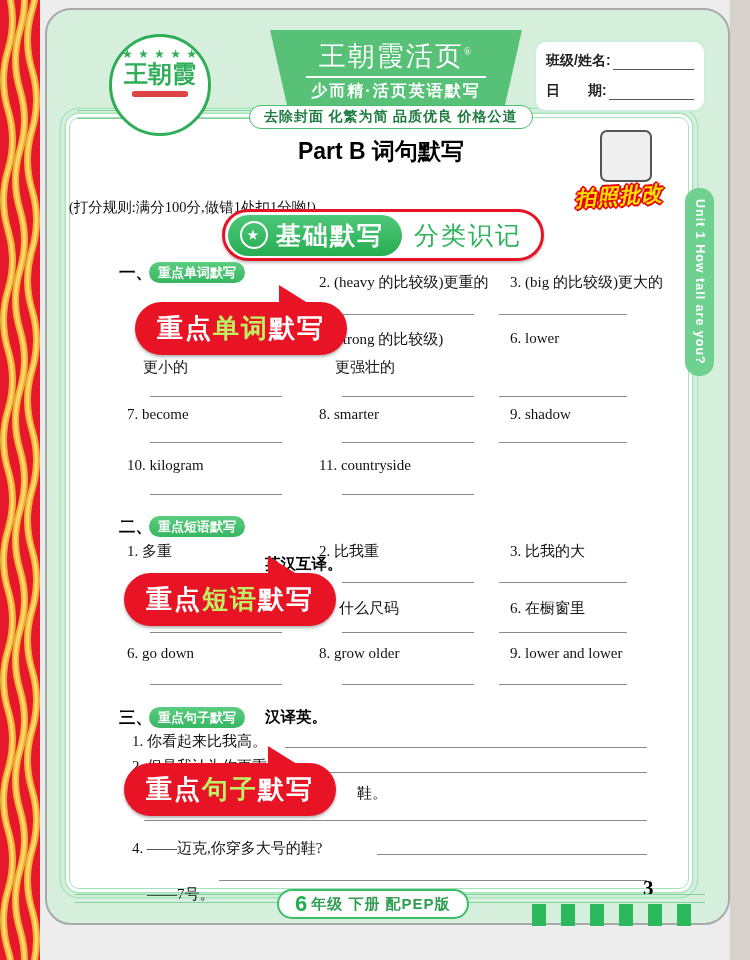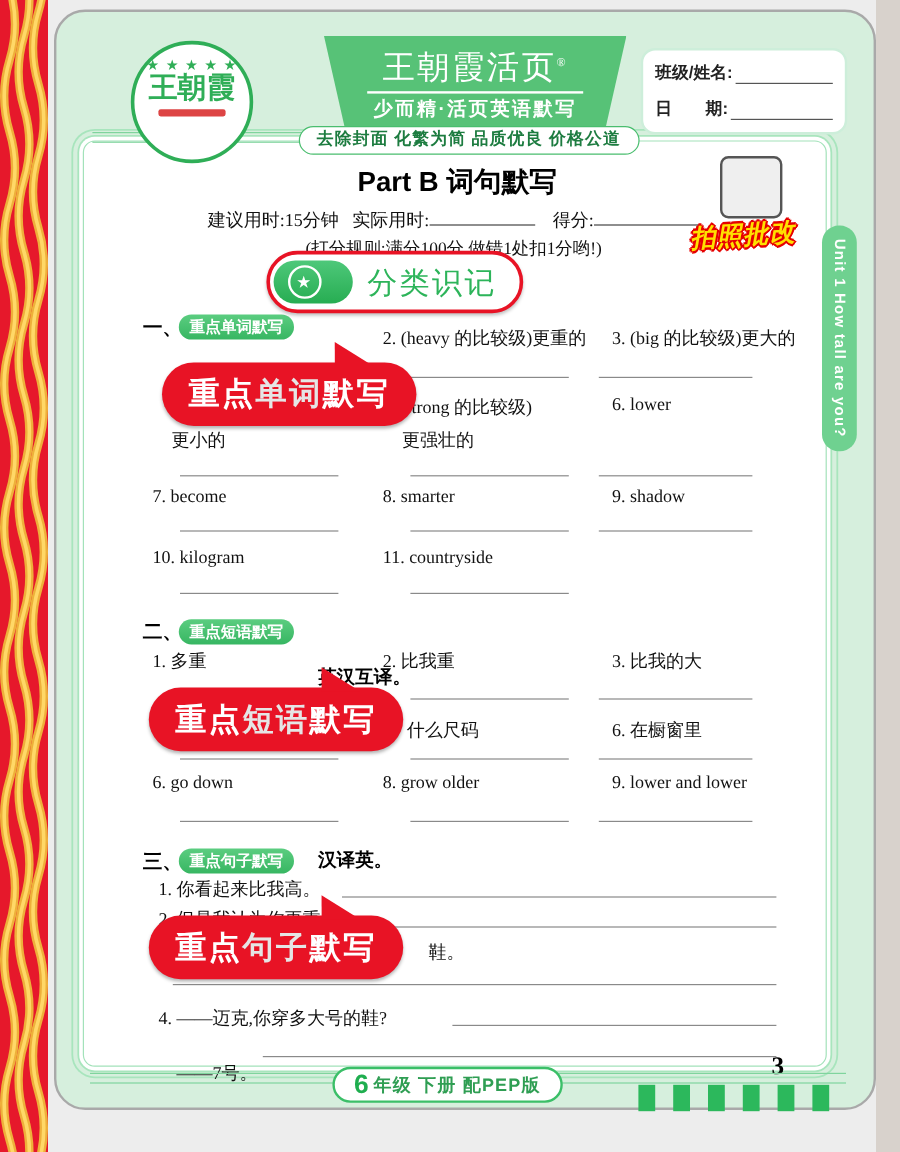--- a/index.html
+++ b/index.html
@@ -58,21 +58,21 @@
   
   .unittab{position:absolute;left:638px;top:178px;width:29px;height:188px;background:#6fd190;border-radius:14px;
            color:#fff;font-weight:bold;font-size:12.5px;writing-mode:vertical-rl;text-align:center;letter-spacing:1px;
            display:flex;align-items:center;justify-content:center;z-index:6;}
 
   
   .ws-title{position:absolute;left:22px;top:126px;width:624px;text-align:center;font-size:23px;font-weight:bold;color:#000000;}
   .timeline{position:absolute;left:22px;top:163px;width:618px;text-align:center;font-family:"Liberation Serif",serif;
             font-size:15px;color:#111;white-space:nowrap;}
   .timeline .blank{display:inline-block;width:88px;border-bottom:1.2px solid #444;height:14px;}
-  .ruleline{position:absolute;left:22px;top:188px;width:618px;text-align:center;font-family:"Liberation Serif",serif;
+  .ruleline{position:absolute;left:22px;top:188px;width:618px;font-family:"Liberation Serif",serif;
             font-size:14.5px;color:#111;}
 
   
   .bigbanner{position:absolute;left:175px;top:199px;height:52px;background:#fff;border:3px solid #e81325;
              border-radius:30px;display:flex;align-items:center;padding:3px;box-sizing:border-box;z-index:8;
              box-shadow:0 2px 3px rgba(0,0,0,.25);}
   .bigbanner .gpill{background:linear-gradient(#4ec87a,#27ad52);border-radius:24px;color:#fff;font-weight:bold;
              font-size:25px;display:flex;align-items:center;padding:4px 18px 4px 12px;letter-spacing:2px;}
   .medal{display:inline-flex;width:24px;height:24px;border:2px solid #fff;border-radius:50%;align-items:center;
          justify-content:center;font-size:12px;color:#fff;margin-right:8px;}
@@ -82,21 +82,21 @@
   .sec-num{position:absolute;font-weight:bold;font-size:16.5px;color:#000;}
   .pill{position:absolute;background:linear-gradient(#5bcd80,#37b662);color:#fff;font-weight:bold;font-size:13px;
         line-height:1;padding:4px 9px;border-radius:12px;white-space:nowrap;}
   .instr{position:absolute;font-weight:bold;font-size:15.5px;color:#000;}
   .cell{position:absolute;font-family:"Liberation Serif",serif;font-size:15px;color:#111;white-space:nowrap;}
   .ul{position:absolute;height:0;border-bottom:1.4px solid #8a8a8a;}
 
   
   .bubble{position:absolute;background:#e81325;color:#fff;font-weight:bold;font-size:26px;letter-spacing:2px;
           border-radius:27px;padding:9px 22px;z-index:9;white-space:nowrap;box-shadow:0 2px 3px rgba(0,0,0,.3);}
-  .bubble .hl{color:#e5e5e5;}
+  .bubble .hl{color:#bef264;}
   .bubble::after{content:"";position:absolute;top:-17px;left:66%;width:0;height:0;
           border-left:8px solid transparent;border-right:24px solid transparent;
           border-bottom:20px solid #e81325;transform:skewX(22deg);}
 
   
   .footwave{position:absolute;left:28px;top:884px;width:630px;height:7px;border-top:1.5px solid #7fd49d;
             border-bottom:1.5px solid #7fd49d;z-index:3;}
   .footpill{position:absolute;left:230px;top:879px;height:26px;background:#fff;border:2px solid #3bbf68;border-radius:15px;
             display:flex;align-items:center;padding:0 16px;z-index:5;white-space:nowrap;}
   .footpill .g6{color:#1fae4f;font-weight:bold;font-size:22px;margin-right:4px;}
@@ -155,30 +155,26 @@
         <span class="blank"></span>
       </div>
     </div>
 
     <div class="qr"></div>
     <div class="photograde">拍照批改</div>
 
     <div class="unittab">Unit 1  How tall are you?</div>
 
     <div class="ws-title">Part B 词句默写</div>
-    <div class="timeline">
-      <span>建议用时:15分钟</span>&nbsp;&nbsp;
-      <span>实际用时:</span><span class="blank"></span>&nbsp;&nbsp;&nbsp;
-      <span>得分:</span><span class="blank"></span>
-    </div>
     <div class="ruleline">(打分规则:满分100分,做错1处扣1分哟!)</div>
 
     <div class="bigbanner">
       <div class="gpill">
         <span class="medal">★</span>
+        <span>基础默写</span>
       </div>
       <div class="rlabel">分类识记</div>
     </div>
 
     <div class="sec-num" style="left:72px;top:252px;">一、</div>
     <div class="pill" style="left:102px;top:252px;">重点单词默写</div>
 
     <div class="cell" style="left:272px;top:263px;">2. (heavy 的比较级)更重的</div>
     <div class="cell" style="left:463px;top:263px;">3. (big 的比较级)更大的</div>
     <div class="ul" style="left:103px;top:304px;width:132px;"></div>

